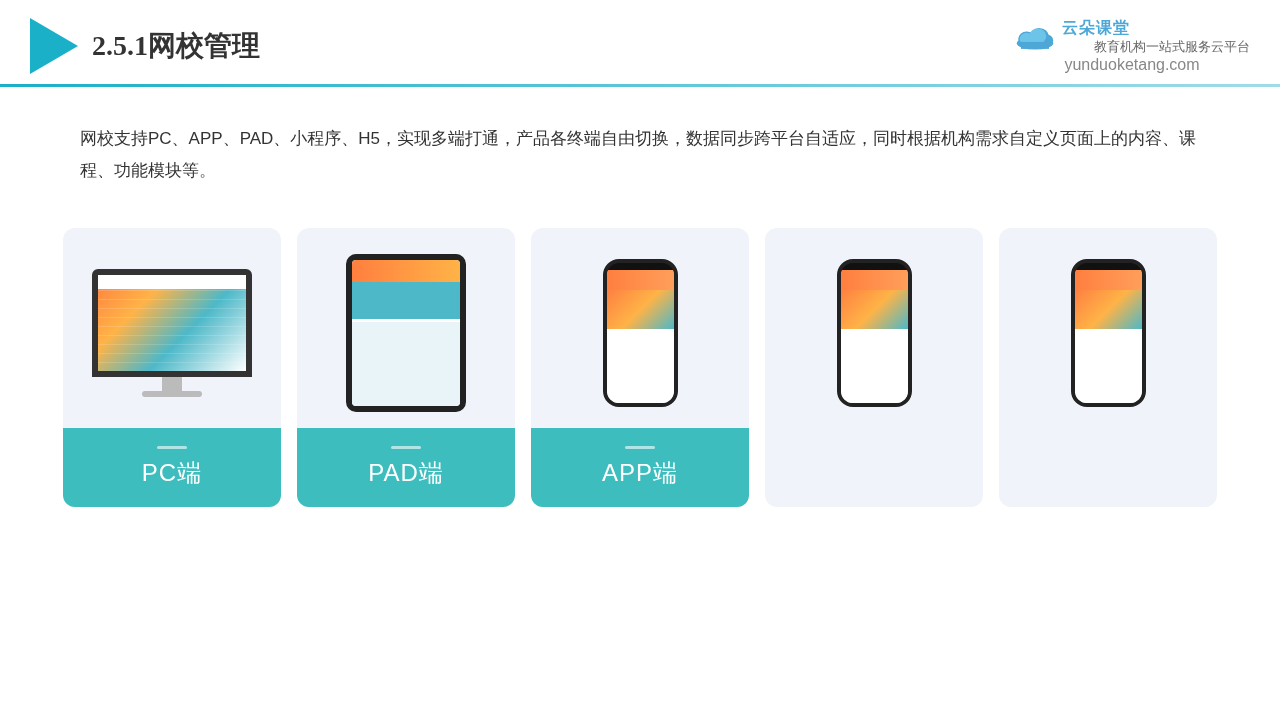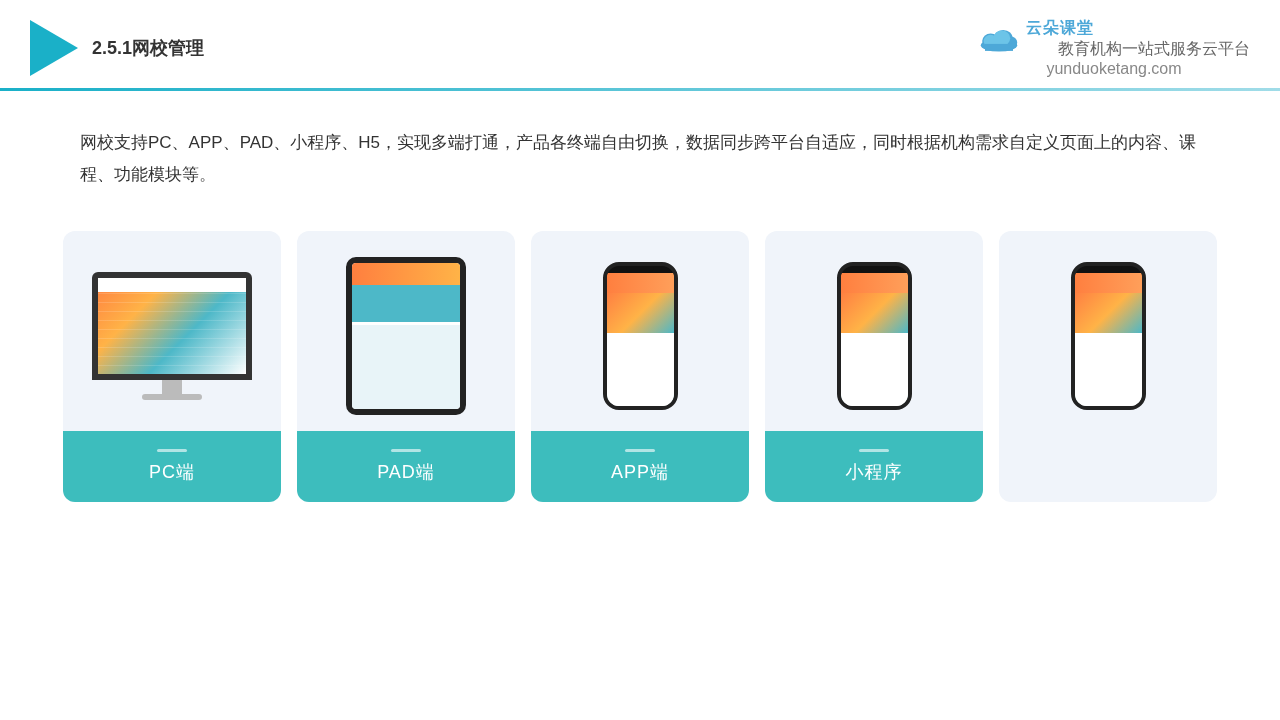--- a/index.html
+++ b/index.html
@@ -25,23 +25,24 @@
       gap: 14px;
     }
     .logo-triangle {
       width: 0;
       height: 0;
       border-top: 28px solid transparent;
       border-bottom: 28px solid transparent;
       border-left: 48px solid #1ab0c8;
     }
     .page-title {
-      font-size: 18px;
+      font-size: 28px;
       font-weight: bold;
       color: #333;
+      font-family: Liberation Serif, serif;
     }
     .header-right {
       display: flex;
       flex-direction: column;
       align-items: center;
     }
     .brand-logo {
       display: flex;
       align-items: center;
       gap: 6px;
@@ -61,21 +62,21 @@
       font-size: 16px;
       font-weight: bold;
       color: #4da8d8;
       letter-spacing: 1px;
     }
     .brand-url {
       font-size: 16px;
       color: #888;
     }
     .brand-tagline {
-      font-size: 16px;
+      font-size: 13px;
       color: #666;
       padding-left: 32px;
     }
 
     
     .divider {
       height: 3px;
       background: linear-gradient(to right, #1ab0c8, #a0dce8);
       margin: 10px 0 0 0;
     }
@@ -257,21 +258,21 @@
         );
     }
 
     
     .card-label {
       width: 100%;
       background: #3dbdbd;
       color: #fff;
       text-align: center;
       padding: 18px 0;
-      font-size: 18px;
+      font-size: 24px;
       font-weight: 500;
       letter-spacing: 1px;
     }
     .card-label-line {
       width: 30px;
       height: 3px;
       background: rgba(255,255,255,0.6);
       margin: 0 auto 8px auto;
       border-radius: 2px;
     }
@@ -355,24 +356,20 @@
 
   <div class="card">
     <div class="card-image-area">
       <div class="phone-mockup">
         <div class="phone-notch"></div>
         <div class="phone-screen">
           <div class="phone-screen-inner"></div>
         </div>
       </div>
     </div>
-    <div class="card-label">
-      <div class="card-label-line"></div>
-      <span>小程序</span>
-    </div>
   </div>
 
   <div class="card">
     <div class="card-image-area">
       <div class="phone-mockup">
         <div class="phone-notch"></div>
         <div class="phone-screen">
           <div class="phone-screen-inner"></div>
         </div>
       </div>

